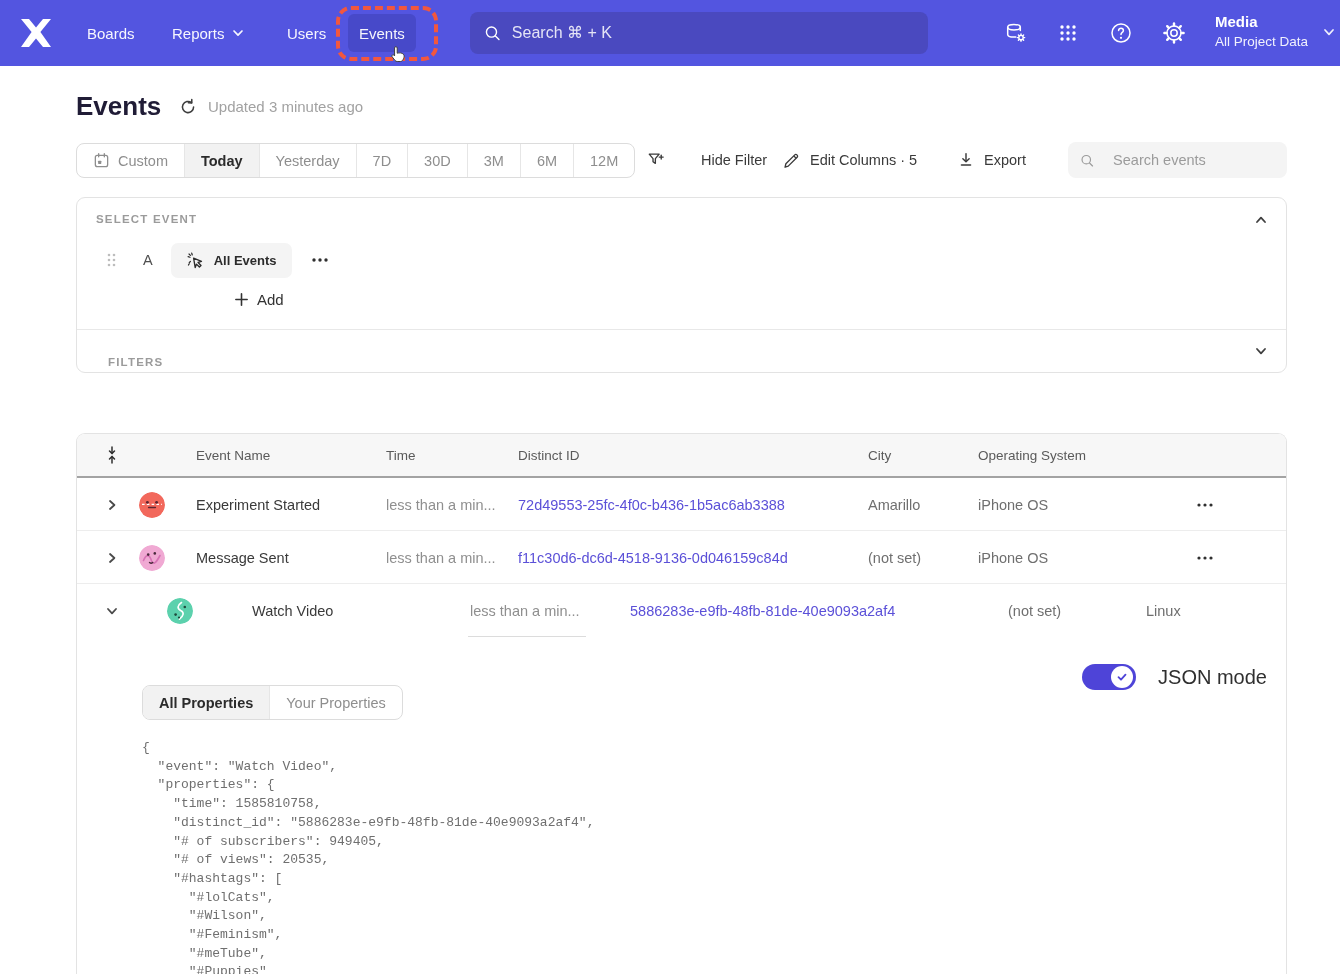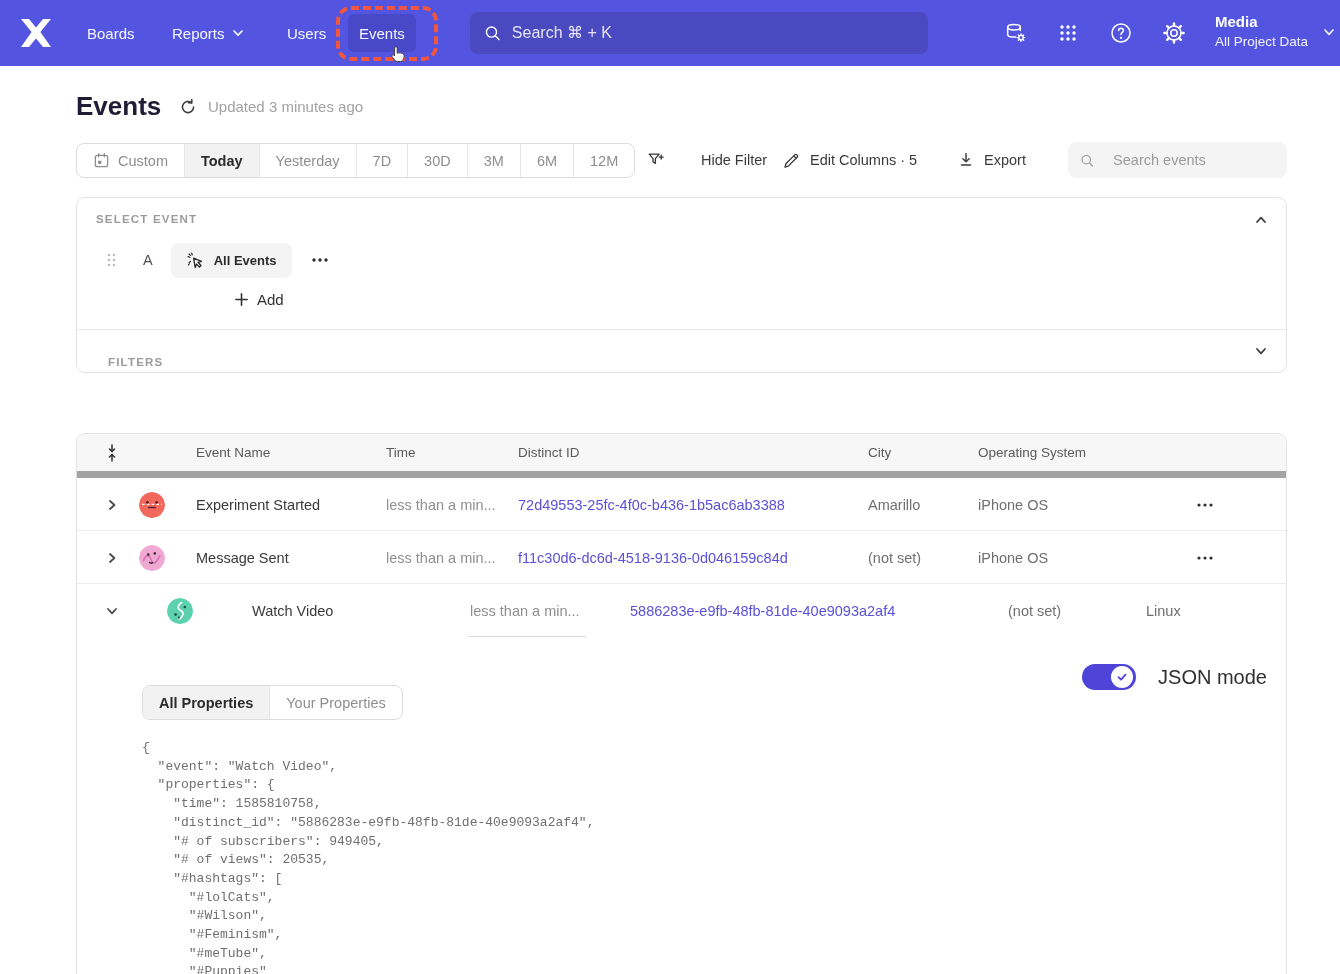--- a/index.html
+++ b/index.html
@@ -75,21 +75,21 @@
   .qb-filters .collapse-btn { top:14px; }
 
   
   .results-line { position:absolute; left:76px; top:399px; font-size:14.5px; color:#3C3C3C; }
   .results-line b { color:#232323; }
 
   
   .table-card { position:absolute; left:76px; top:433px; width:1211px; height:620px;
     border:1px solid #E3E3E3; border-radius:9px 9px 0 0; border-bottom:none; background:#fff; overflow:hidden; }
   .tgrid { display:grid; grid-template-columns:62px 57px 190px 132px 350px 110px 215px 95px; align-items:center; }
-  .thead { height:44px; background:#F7F7F7; border-bottom:7px solid #a3a3a3; }
+  .thead { height:44px; background:#F7F7F7; border-bottom:2px solid #a3a3a3; }
   .th { font-size:13.5px; color:#5A5A5A; font-weight:500; }
   .sort-icon { justify-self:start; margin-left:28px; width:14px; height:20px; color:#2F2F2F; cursor:pointer; }
   .trow { height:53px; border-bottom:1px solid #EDEDED; position:relative; }
   .trow.expanded { border-bottom:none;gap:28px; }
   .expander { justify-self:start; margin-left:28px; width:14px; height:14px; color:#4A4A4A; cursor:pointer; }
   .avatar { width:26px; height:26px; border-radius:50%; }
   .cell-name { font-size:14.5px; color:#3A3A3A; }
   .cell-time { font-size:14.5px; color:#8F8F8F; position:relative; height:53px; display:flex; align-items:center; }
   .trow.expanded .cell-time::after { content:""; position:absolute; left:-2px; bottom:0; width:118px;
     border-bottom:1px solid #DCDCDC; }

